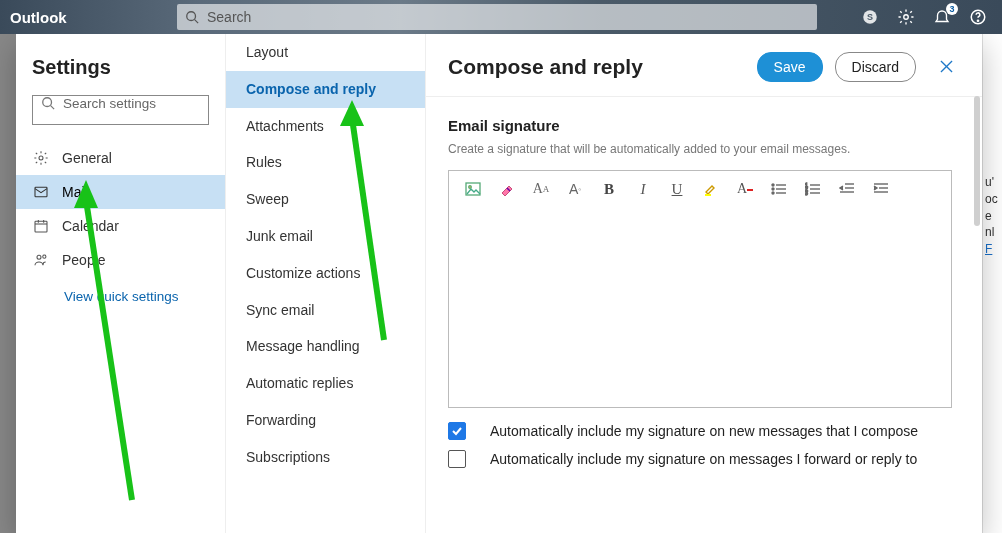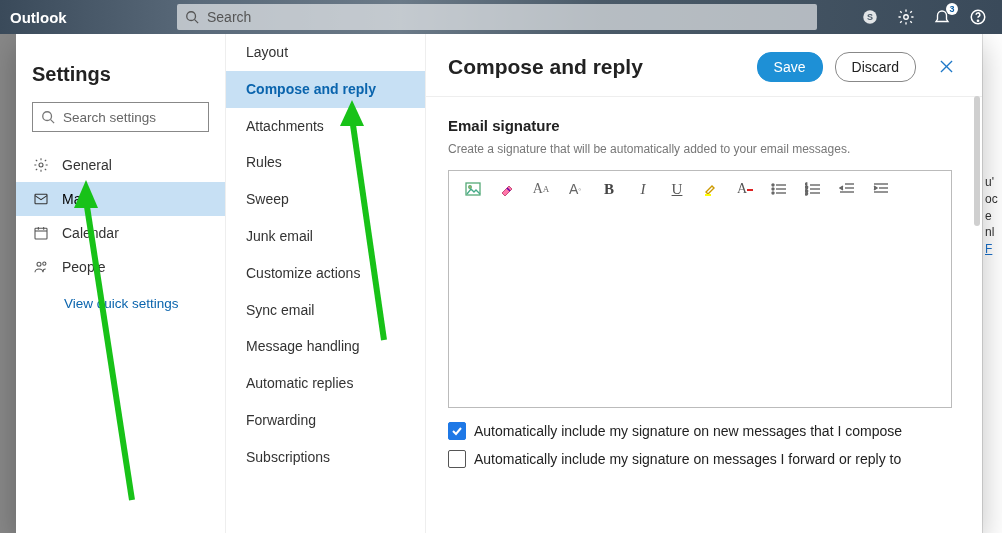--- a/index.html
+++ b/index.html
@@ -19,22 +19,22 @@
   .badge-n { position:absolute; top:-4px; right:-6px; background:#fff; color:#0a5aa0; border-radius:50%; font-size:9px; font-weight:600; width:12px; height:12px; display:flex; align-items:center; justify-content:center;}
   .backstrip { position:absolute; left:0; top:34px; width:16px; bottom:0; background:#888;}
   .rightstrip { position:absolute; right:0; top:34px; width:20px; bottom:0; background:#fff; color:#333; font-size:12px; line-height:1.4; padding:140px 2px 0 2px; overflow:hidden; border-left:1px solid #e0e0e0;}
   .rightstrip a { color:#1a6fc9; text-decoration:underline;}
   .panel {
     position:absolute; left:16px; top:34px; right:20px; bottom:0; background:#fff;
     display:flex; box-shadow:0 10px 30px rgba(0,0,0,0.25);
   }
   
   .col1 { width:210px; border-right:1px solid #eee; display:flex; flex-direction:column; }
-  .col1 h1 { font-size:20px; font-weight:700; color:#222; padding:29px 16px 10px 16px;}
-  .searchset { margin:6px 16px 10px 16px; border:1px solid #888; height:30px; display:flex; align-items:center; padding:0 8px; color:#666;}
+  .col1 h1 { font-size:20px; font-weight:700; color:#222; padding:22px 16px 10px 16px;}
+  .searchset { margin:6px 16px 10px 16px; border:1px solid #888; height:30px; display:flex; padding:0 8px; color:#666;}
   .navlist { display:flex; flex-direction:column; padding-top:6px;}
   .navitem { display:flex; align-items:center; gap:12px; padding:9px 16px; font-size:14px; color:#333; cursor:default;}
   .navitem .nico { width:18px; display:flex; align-items:center; justify-content:center; color:#555;}
   .navitem.selected { background:#c7e0f4; color:#000;}
   .quick { color:#0a64ad; font-size:13.5px; padding:12px 16px 0 48px;}
   
   .col2 { width:200px; border-right:1px solid #eee; }
   .mitem { padding:10px 20px; font-size:14px; color:#333; line-height:1.2;}
   .mitem.selected { background:#c7e0f4; color:#0a64ad; font-weight:600;}
   
@@ -49,21 +49,21 @@
   .btn.secondary { background:#fff; color:#222; border:1px solid #888;}
   .closex { width:28px; text-align:center; color:#1e78c8; font-size:15px; margin-left:4px;}
   .c3body { padding:4px 30px 0 22px; border-top:1px solid #eee; overflow:auto; flex:1;}
   .sect-title { font-size:15px; font-weight:700; color:#222; padding:16px 0 8px 0;}
   .sect-sub { font-size:12px; color:#777; padding-bottom:14px;}
   .editor { border:1px solid #bbb; }
   .etoolbar { display:flex; gap:18px; padding:10px 16px; border-bottom:0; color:#555; align-items:center;}
   .etoolbar .ei { width:16px; height:16px; display:flex; align-items:center; justify-content:center; font-size:14px;}
   .earea { height:200px; }
   .checks { padding:14px 0 20px 0; display:flex; flex-direction:column; gap:10px; font-size:14px; color:#222;}
-  .chk { display:flex; align-items:center; gap:8px;}
+  .chk { display:flex; align-items:center; gap:24px;}
   .chkbox { width:18px; height:18px; border:1px solid #555; display:flex; align-items:center; justify-content:center; border-radius:2px;}
   .chkbox.checked { background:#1e78e6; border-color:#1e78e6; color:#fff;}
   svg.annot { position:absolute; pointer-events:none; z-index:50;}
 </style>
 </head>
 <body>
 
 <div class="topbar">
   <div class="brand">Outlook</div>
   <div class="searchwrap">

